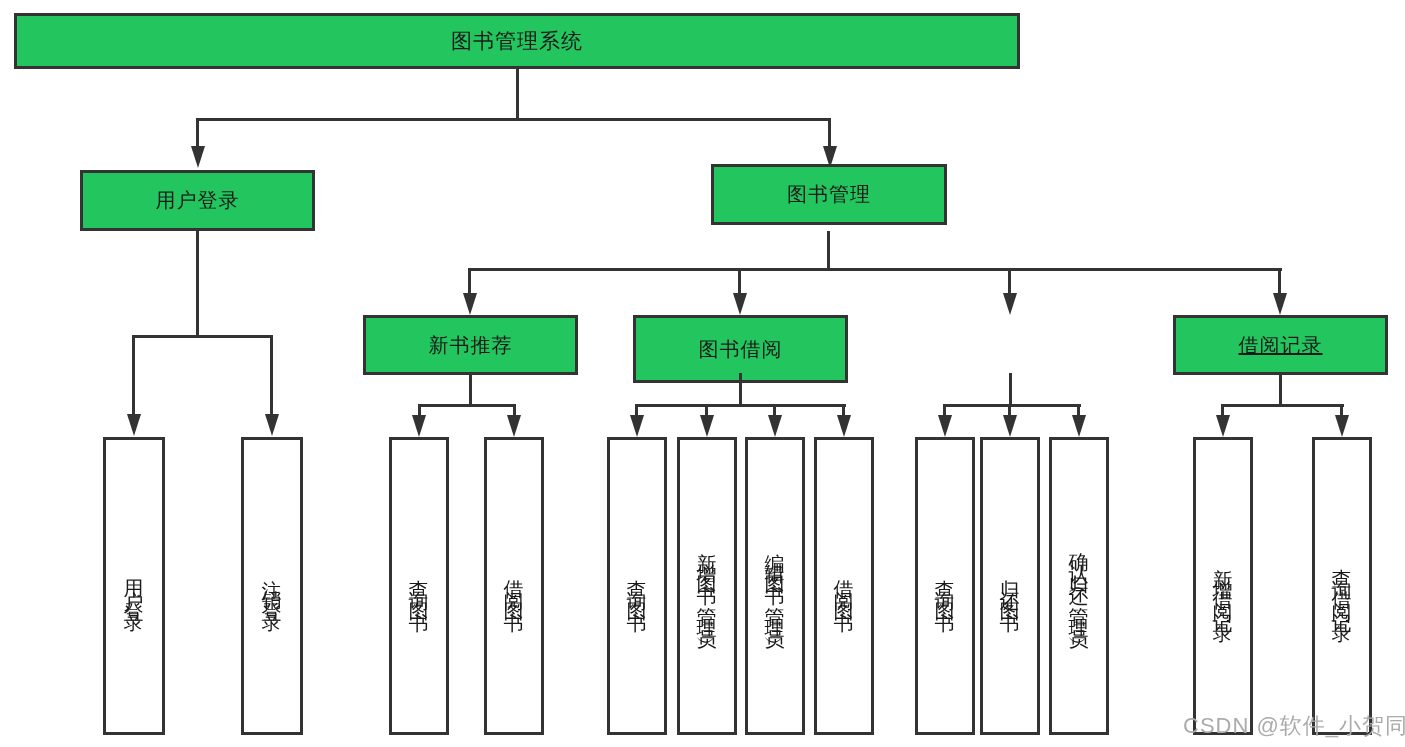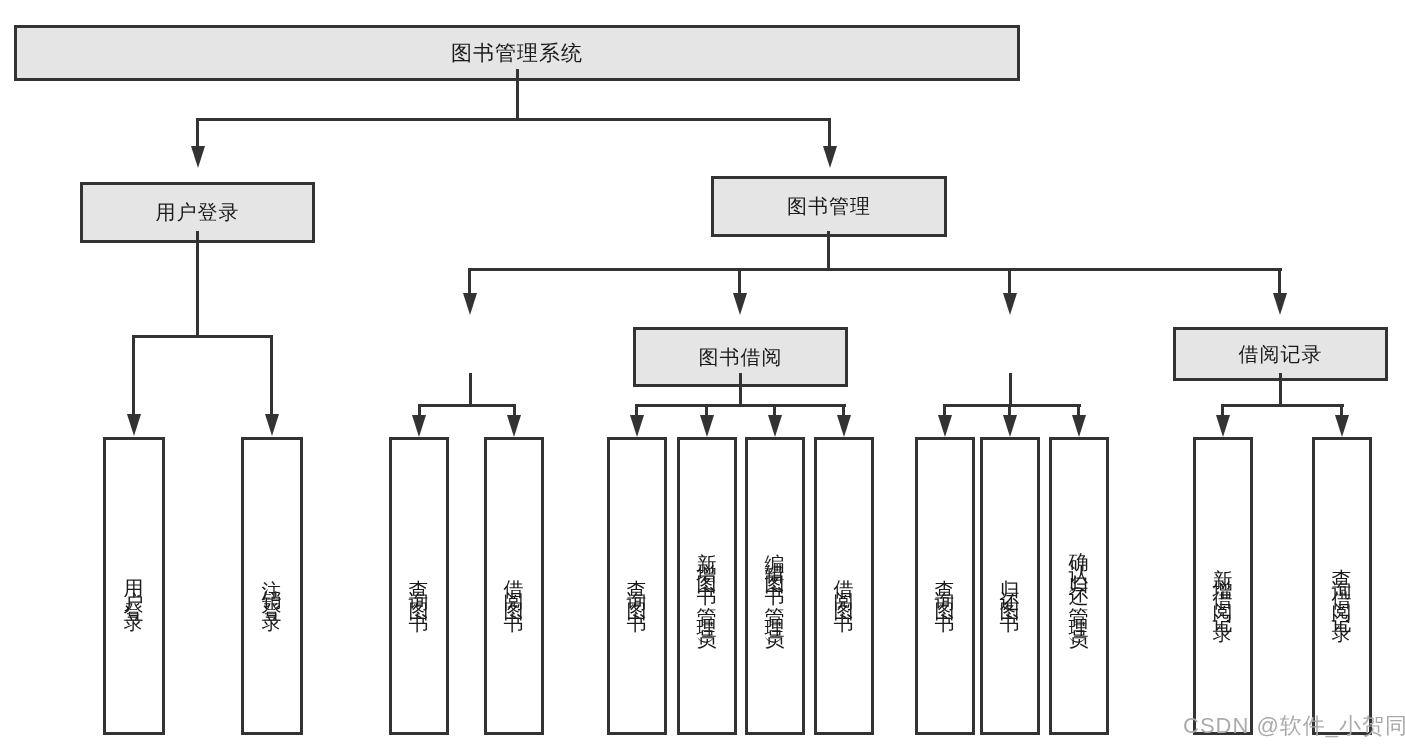--- a/index.html
+++ b/index.html
@@ -1,23 +1,23 @@
 <!DOCTYPE html>
 <html><head>
 <meta charset="utf-8">
 <style>
   html,body{margin:0;padding:0;background:#ffffff;}
   #stage{
     position:relative;width:1405px;height:747px;background:#ffffff;
     font-family:"Liberation Sans","DejaVu Sans",sans-serif;overflow:hidden;
   }
   .box{
-    position:absolute;box-sizing:border-box;background:#e5e5e5;
+    position:absolute;box-sizing:border-box;background:#22c55e;
     border:3px solid #333333;display:flex;align-items:center;justify-content:center;
-    font-size:20px;color:#1a1a1a;letter-spacing:1px;margin-top:12px;
+    font-size:20px;color:#1a1a1a;letter-spacing:1px;
   }
   .box.root{font-size:21px;}
   .vbox{
     position:absolute;box-sizing:border-box;background:#ffffff;
     border:3px solid #333333;top:437px;width:60px;height:298px;
     display:flex;align-items:center;justify-content:center;
   }
   .vbox span{
     writing-mode:vertical-rl;text-orientation:mixed;white-space:nowrap;
     font-size:20px;line-height:1;letter-spacing:11px;color:#1a1a1a;
@@ -69,22 +69,23 @@
   <div class="hline" style="left:468px;top:268px;width:814px;"></div>
   <div class="vline" style="left:468px;top:268px;height:28px;"></div>
   <div class="arrow" style="left:463px;top:293px;"></div>
   <div class="vline" style="left:738px;top:268px;height:28px;"></div>
   <div class="arrow" style="left:733px;top:293px;"></div>
   <div class="vline" style="left:1008px;top:268px;height:28px;"></div>
   <div class="arrow" style="left:1003px;top:293px;"></div>
   <div class="vline" style="left:1278px;top:268px;height:28px;"></div>
   <div class="arrow" style="left:1273px;top:293px;"></div>
 
-  <div class="box" style="left:633px;top:315px;width:215px;height:60px;">图书借阅</div>
-  <div class="box" style="left:1173px;top:315px;width:215px;height:54px;">借阅记录</div>
+  <div class="box" style="left:363px;top:315px;width:215px;height:60px;">新书推荐</div>
+  <div class="box" style="left:633px;top:315px;width:215px;height:68px;">图书借阅</div>
+  <div class="box" style="left:1173px;top:315px;width:215px;height:60px;text-decoration:underline;">借阅记录</div>
 
   <div class="vline" style="left:469px;top:373px;height:34px;"></div>
   <div class="hline" style="left:418px;top:404px;width:98px;"></div>
   <div class="vline" style="left:418px;top:404px;height:13px;"></div>
   <div class="arrow" style="left:412px;top:415px;"></div>
   <div class="vline" style="left:513px;top:404px;height:13px;"></div>
   <div class="arrow" style="left:507px;top:415px;"></div>
 
   <div class="vbox" style="left:389px;">
     <span>查询图书</span>

